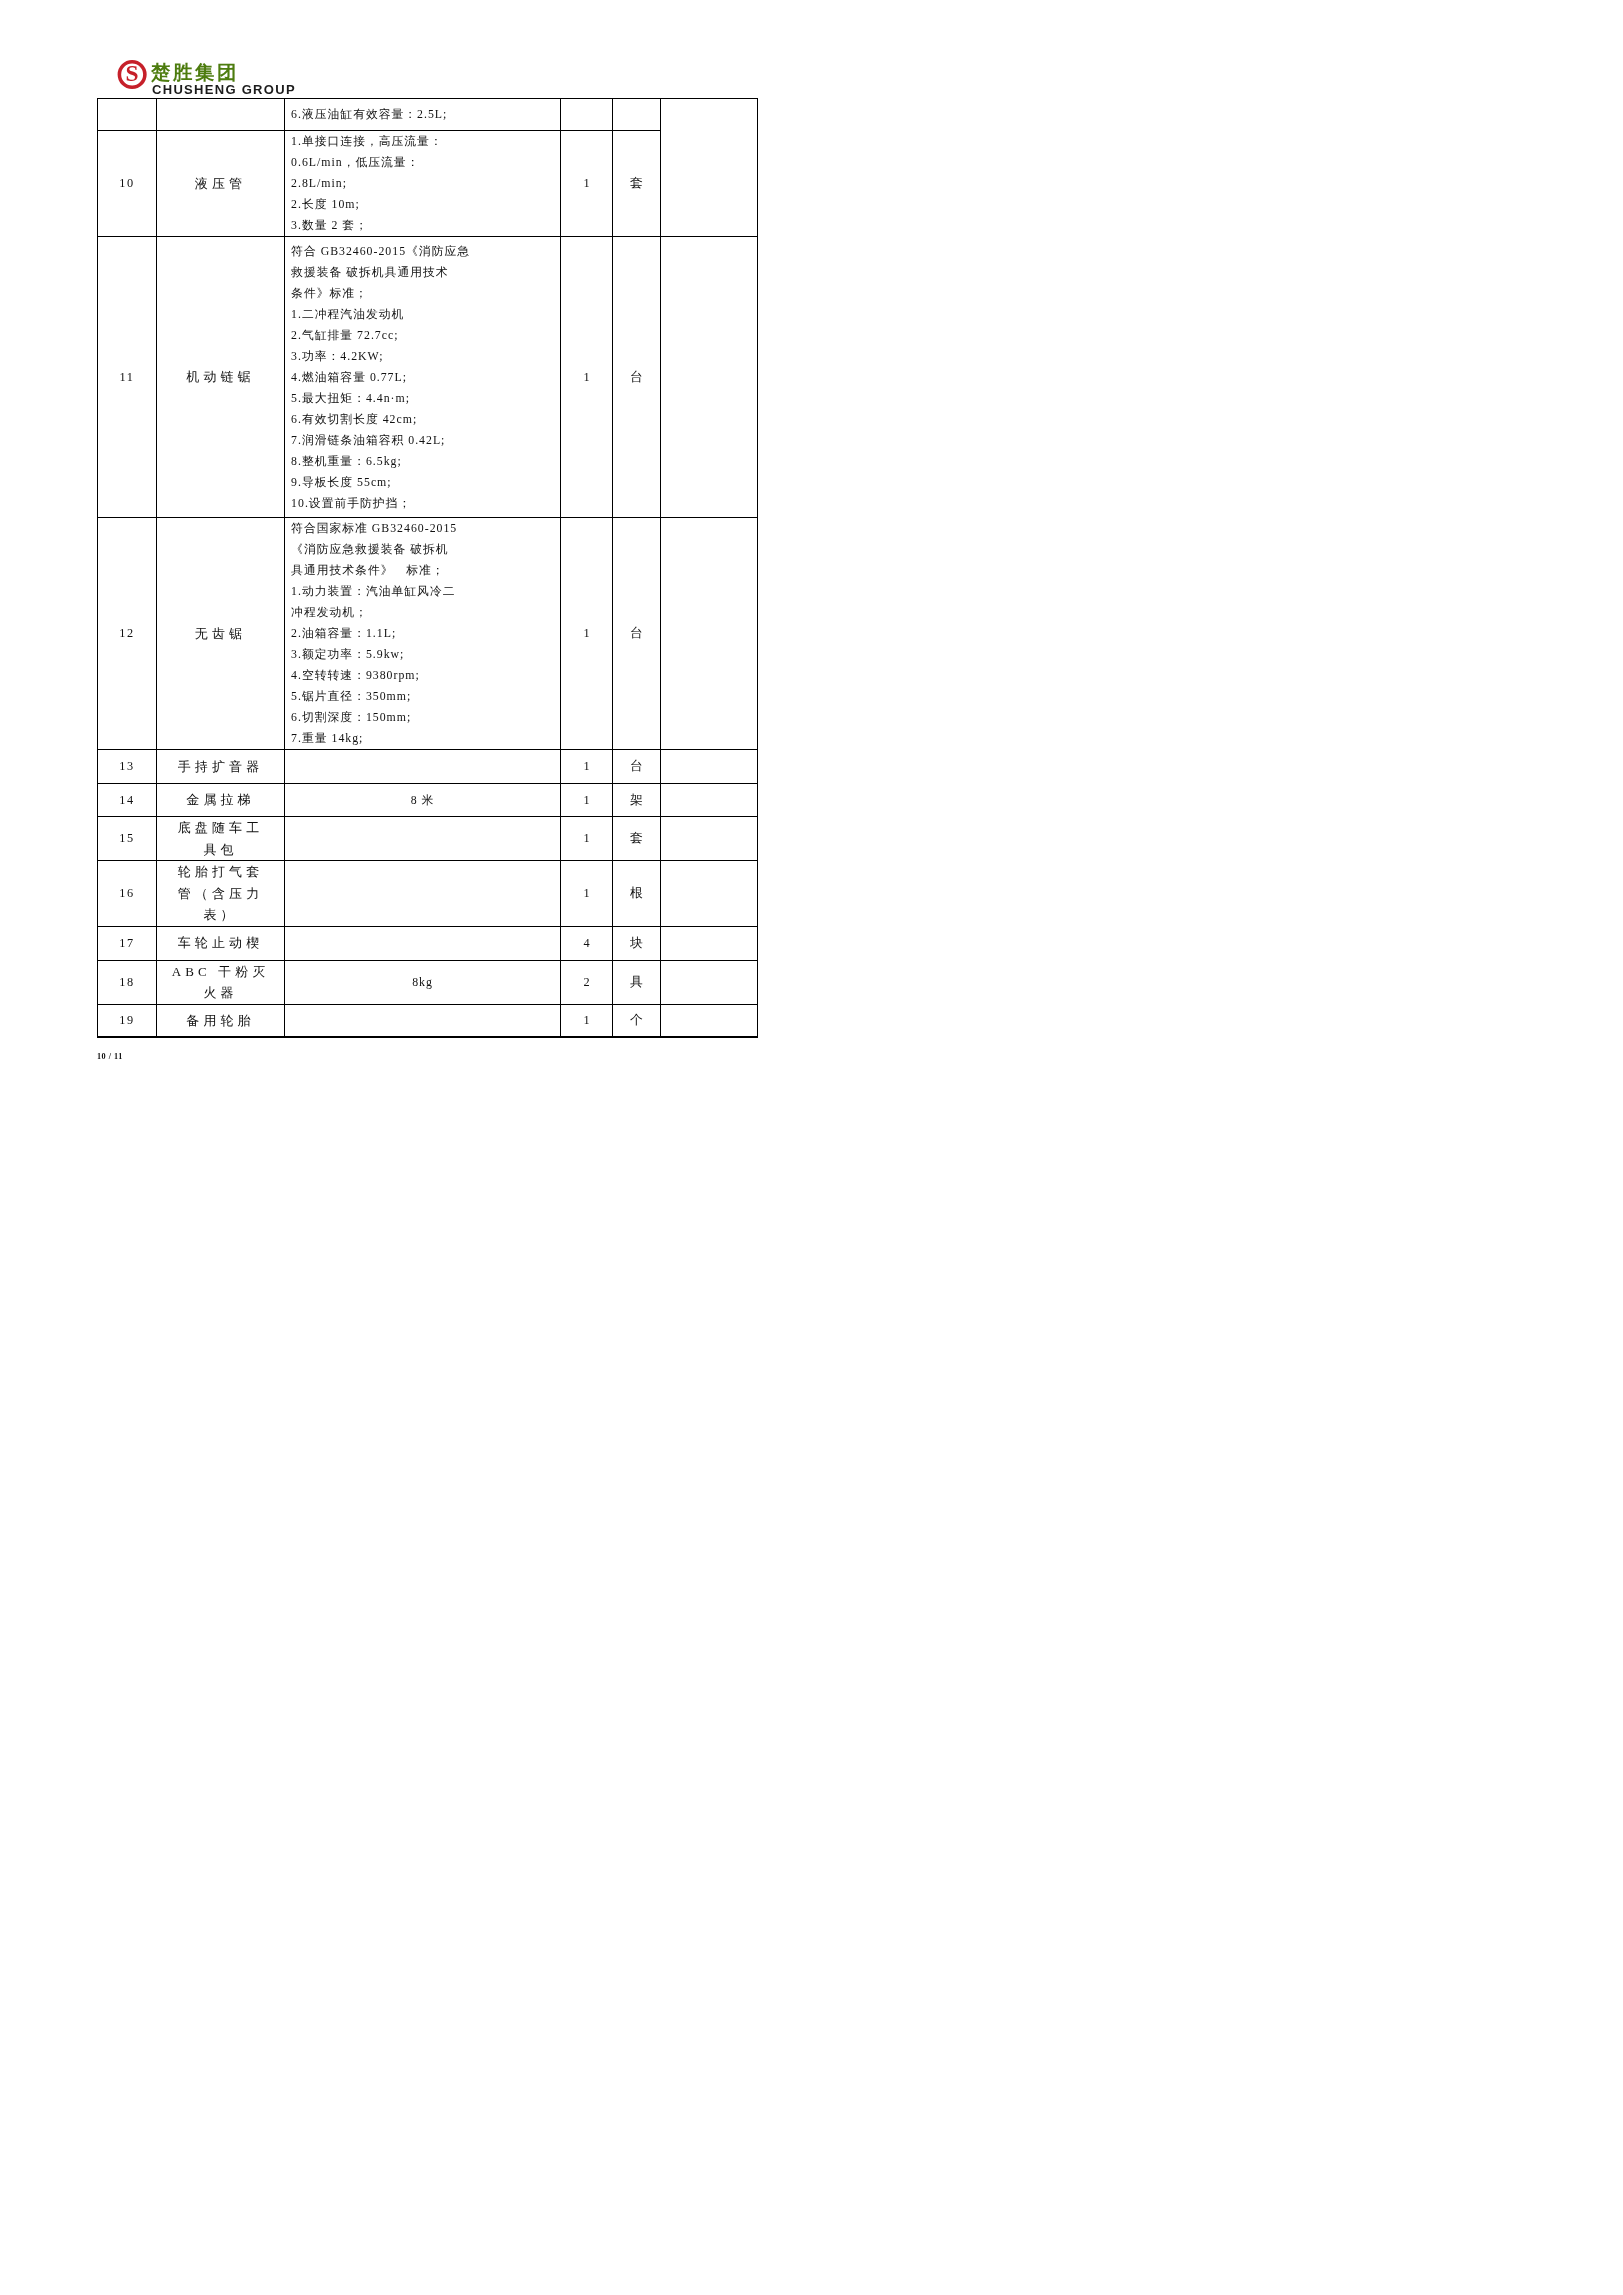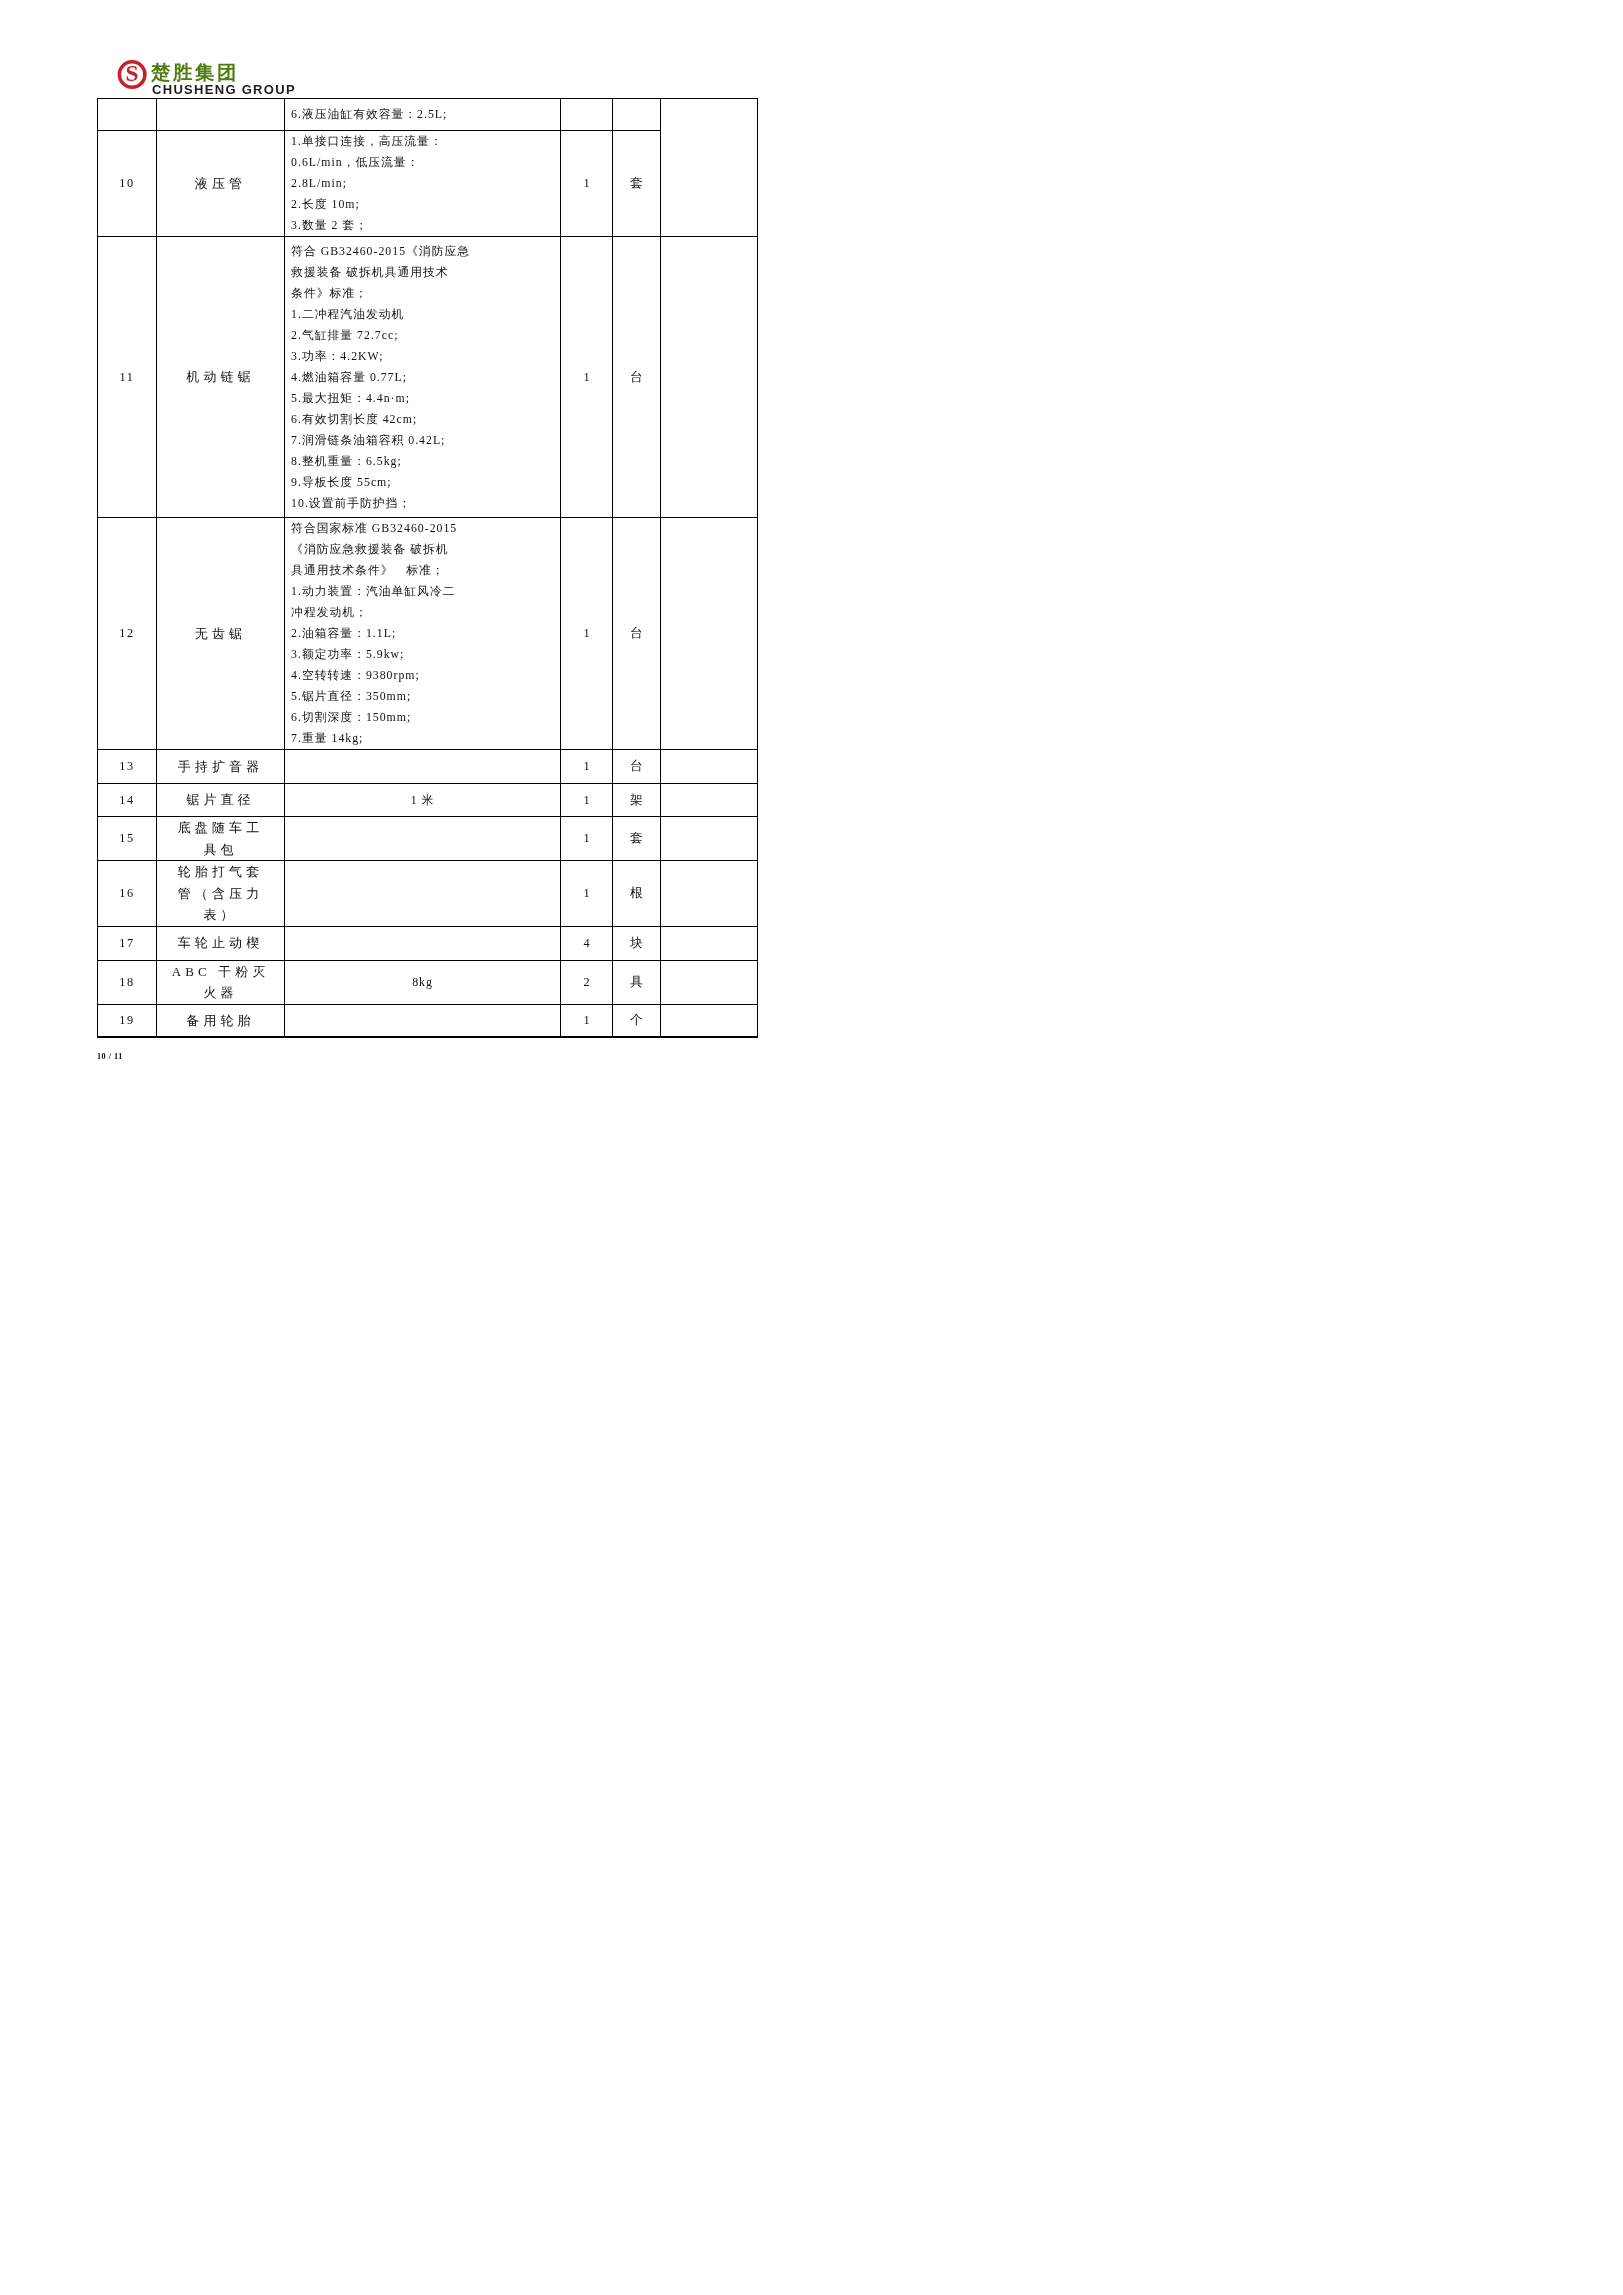--- a/index.html
+++ b/index.html
@@ -144,22 +144,22 @@
       <tr>
         <td class="no">13</td>
         <td class="name">手持扩音器</td>
         <td class="spec"></td>
         <td class="qty">1</td>
         <td class="unit">台</td>
         <td class="remark"></td>
       </tr>
       <tr>
         <td class="no">14</td>
-        <td class="name">锯片直径</td>
-        <td class="spec center">1 米</td>
+        <td class="name">金属拉梯</td>
+        <td class="spec center">8 米</td>
         <td class="qty">1</td>
         <td class="unit">架</td>
         <td class="remark"></td>
       </tr>
       <tr>
         <td class="no">15</td>
         <td class="name">底盘随车工
 具包</td>
         <td class="spec"></td>
         <td class="qty">1</td>

